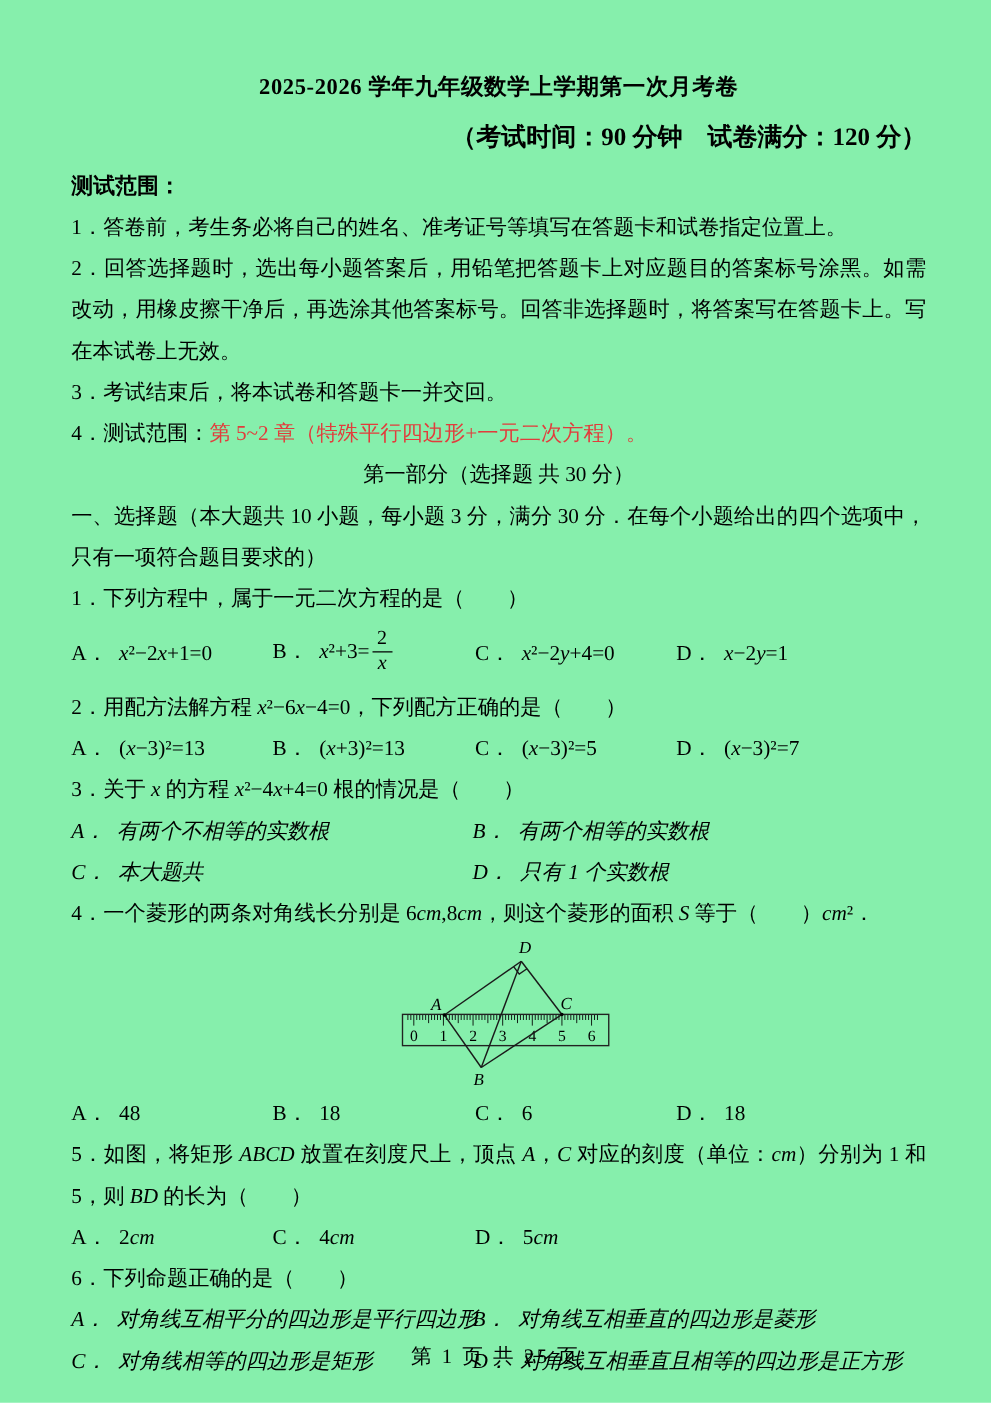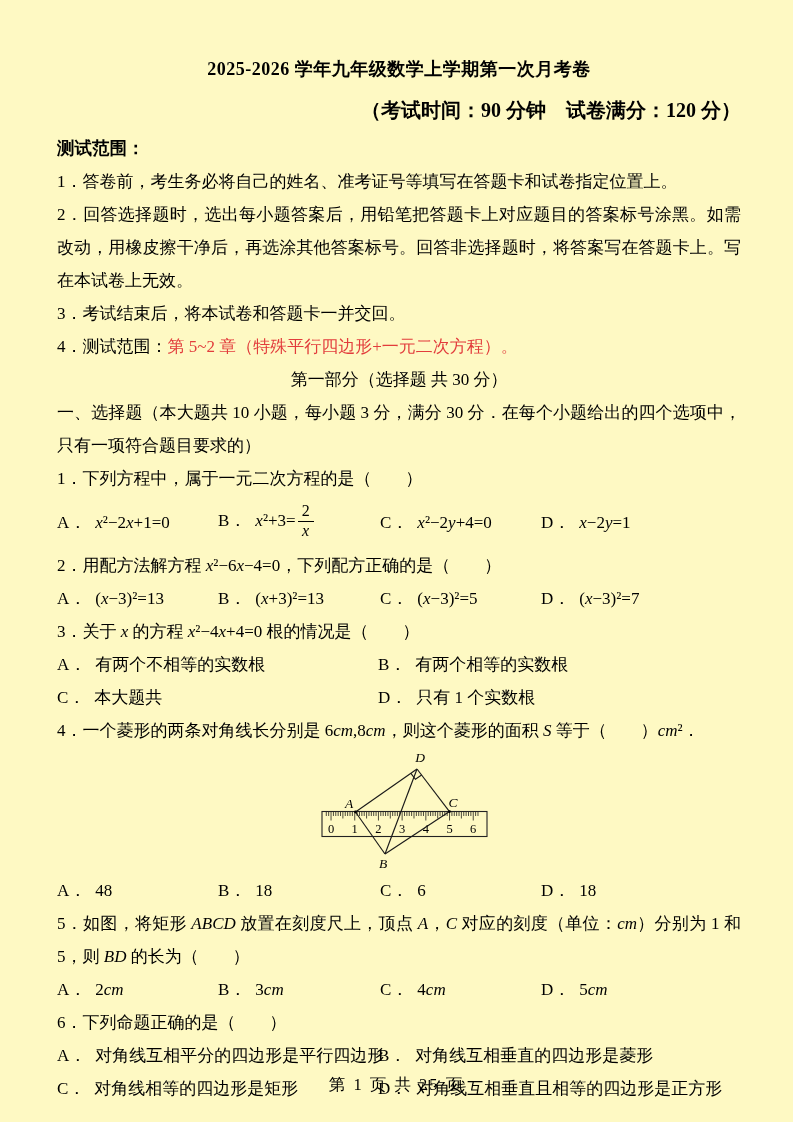--- a/index.html
+++ b/index.html
@@ -2,21 +2,21 @@
 <html><head>
 <meta charset="utf-8">
 <style>
   html,body{margin:0;padding:0;}
   body{
     width:793px;height:1122px;background:#ffffff;color:#000;
     font-family:"Liberation Serif","DejaVu Serif",serif;
     font-size:17px;line-height:33px;
     position:relative;overflow:hidden;
   }
-  .page{position:relative;width:793px;height:1122px;background:#fef9c3;}
+  .page{position:relative;width:793px;height:1122px;background:#86efac;}
   .content{padding:56px 52px 0 57px;}
   p{margin:0;}
   .doc-title{
     text-align:center;font-size:18px;line-height:27px;font-weight:600;
     letter-spacing:.5px;
   }
   .doc-subtitle{
     text-align:right;font-size:20px;line-height:27px;font-weight:600;
     margin-top:14px;
   }
@@ -26,21 +26,21 @@
     margin-top:8px;
   }
   .para{text-align:justify;}
   .red{color:#e23c3c;}
   .part-title{text-align:center;}
   .q-block{}
   .opts{display:flex;}
   .opts4 .opt{width:161px;flex:0 0 auto;}
   .opts4 .opt:nth-child(2){width:162px;}
   .opts4 .opt:last-child{width:auto;}
-  .opts2 .opt{width:321px;flex:0 0 auto;}
+  .opts2 .opt{width:321px;flex:0 0 auto;font-style:italic;}
   .opts2 .opt:last-child{width:auto;}
   .opt{white-space:nowrap;}
   .olabel{margin-right:9px;}
   .opts-tall{height:54px;align-items:center;}
   .frac{
     display:inline-flex;flex-direction:column;align-items:center;
     vertical-align:middle;line-height:1.05;font-size:16px;margin-left:2px;
     position:relative;top:-1px;
   }
   .fnum{border-bottom:1px solid #000;padding:0 4px 1px 4px;}
@@ -214,21 +214,20 @@
         <span class="opt"><span class="olabel">B．</span><span>18</span></span>
         <span class="opt"><span class="olabel">C．</span><span>6</span></span>
         <span class="opt"><span class="olabel">D．</span><span>18</span></span>
       </div>
     </div>
 
     <div class="q-block">
       <p class="para mx">5．如图，将矩形 <i>ABCD</i> 放置在刻度尺上，顶点 <i>A</i>，<i>C</i> 对应的刻度（单位：<i>cm</i>）分别为 1 和 5，则 <i>BD</i> 的长为（　　）</p>
       <div class="opts opts4">
         <span class="opt"><span class="olabel">A．</span><span class="mx">2<i>cm</i></span></span>
-        <span class="opt"><span class="olabel">B．</span><span class="mx">3<i>cm</i></span></span>
         <span class="opt"><span class="olabel">C．</span><span class="mx">4<i>cm</i></span></span>
         <span class="opt"><span class="olabel">D．</span><span class="mx">5<i>cm</i></span></span>
       </div>
     </div>
 
     <div class="q-block">
       <p class="para">6．下列命题正确的是（　　）</p>
       <div class="opts opts2">
         <span class="opt"><span class="olabel">A．</span><span>对角线互相平分的四边形是平行四边形</span></span>
         <span class="opt"><span class="olabel">B．</span><span>对角线互相垂直的四边形是菱形</span></span>

